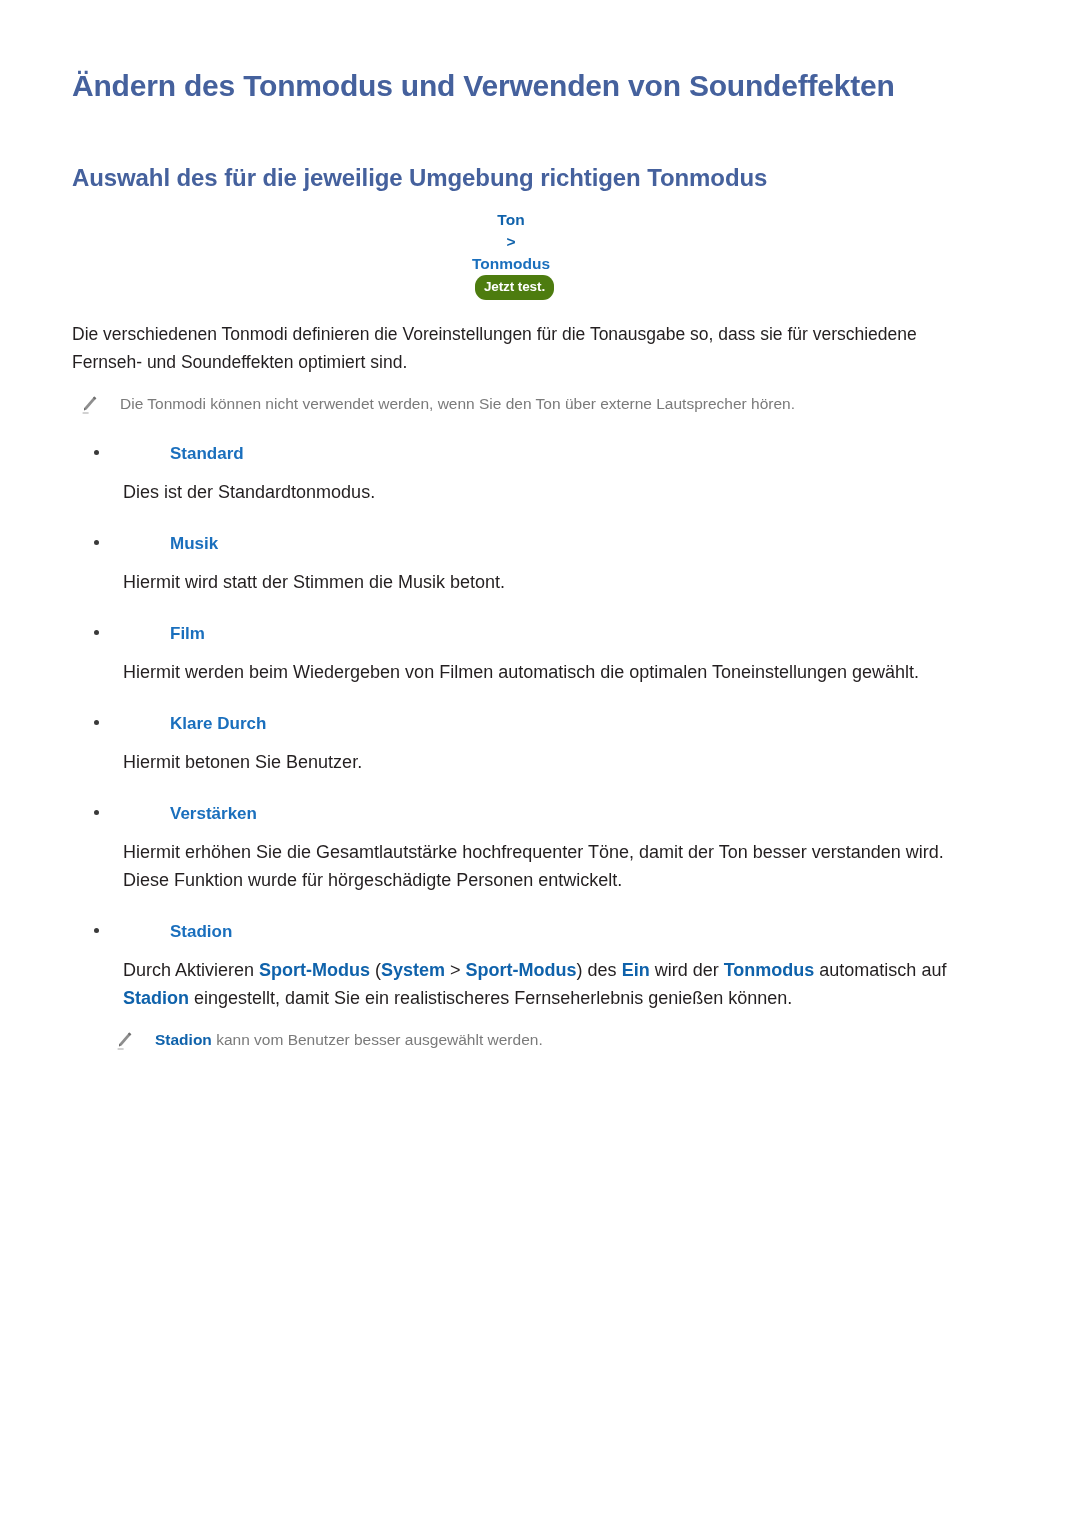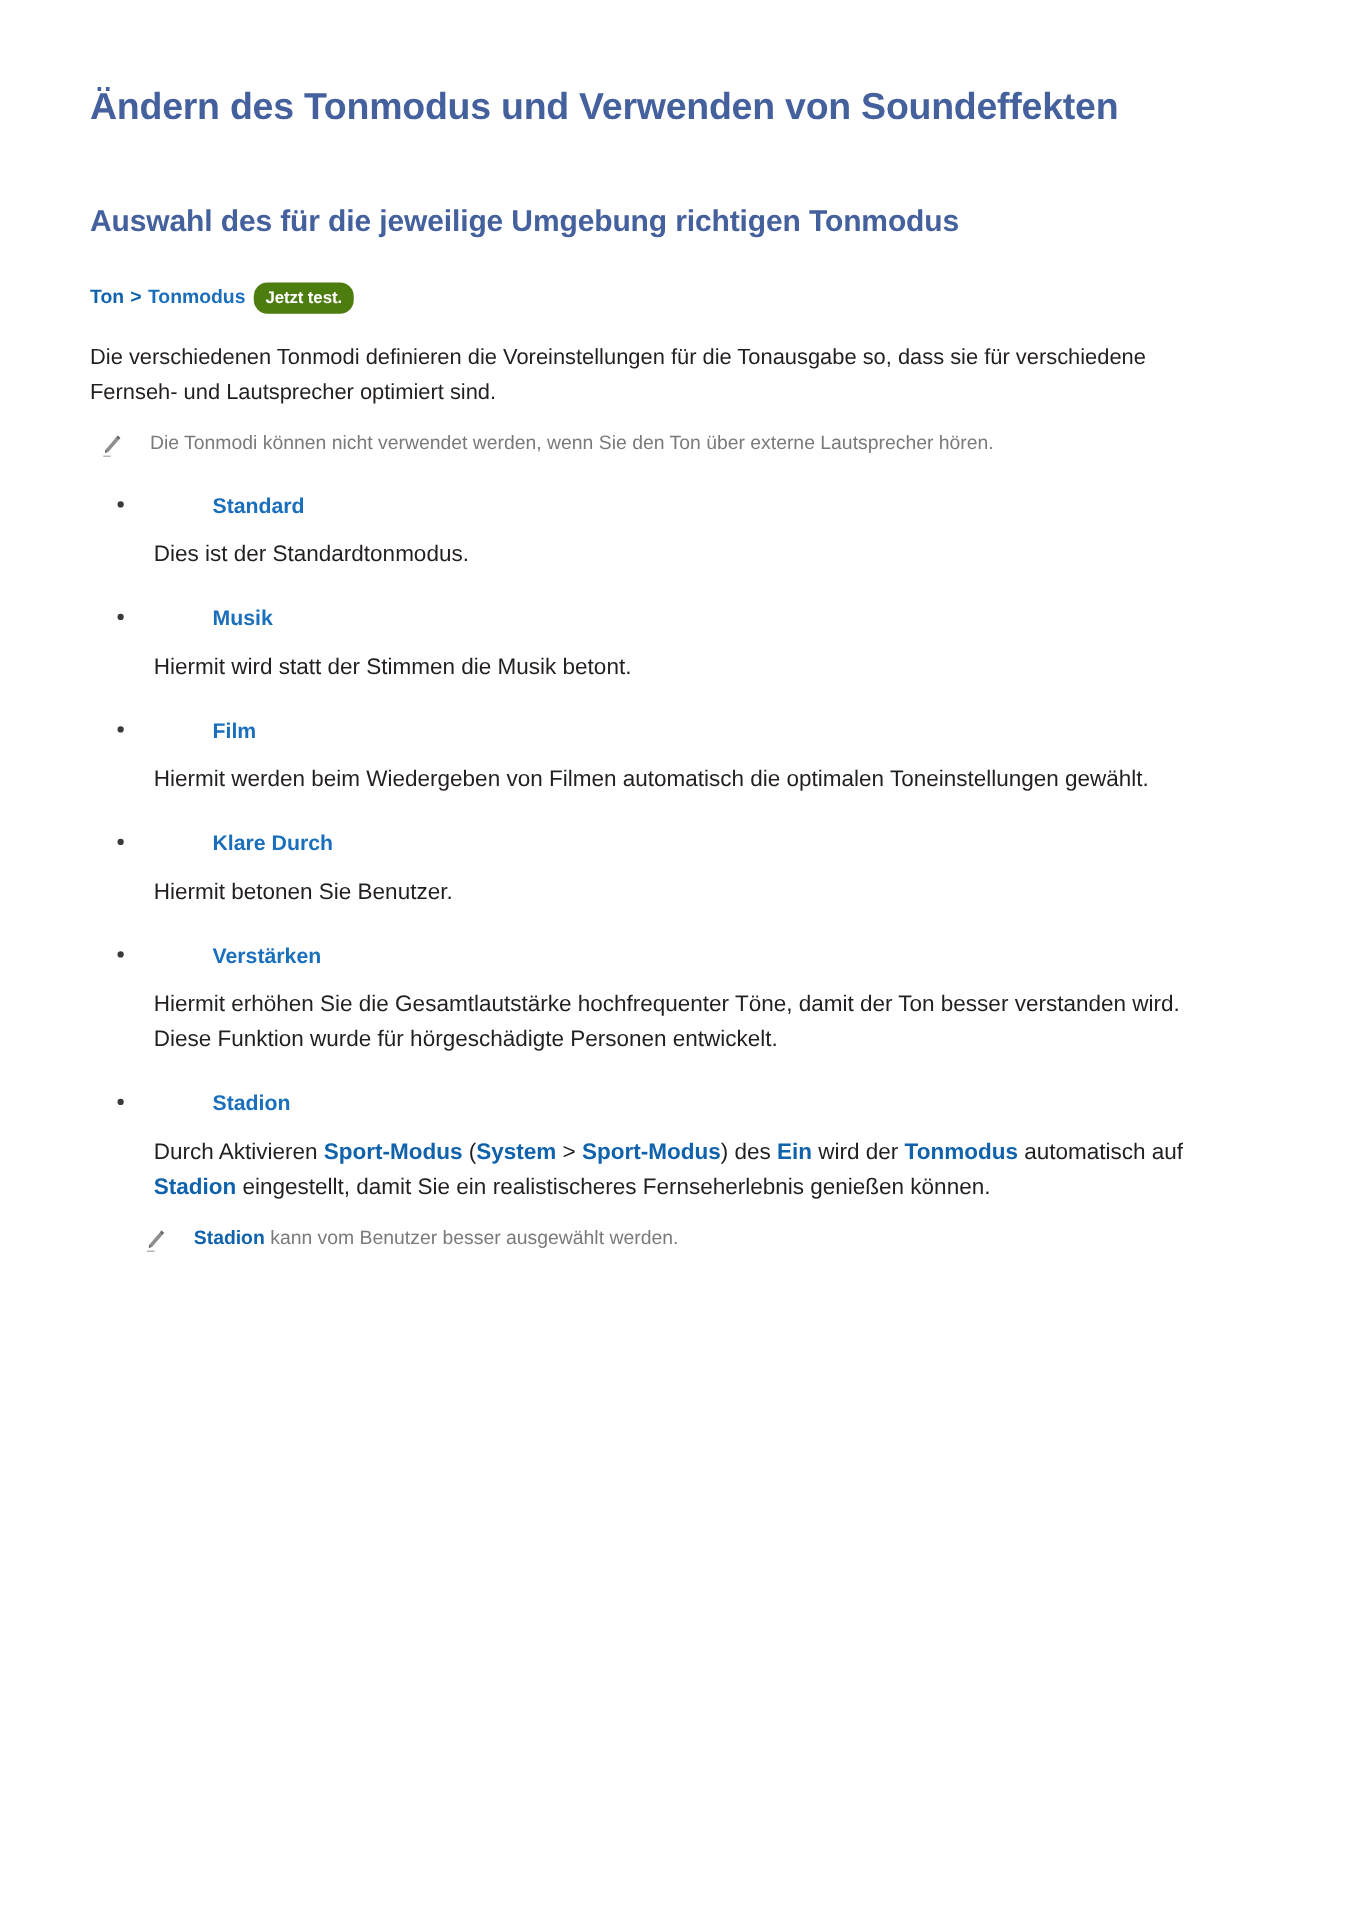--- a/index.html
+++ b/index.html
@@ -41,28 +41,29 @@
     font-size: 24px;
     line-height: 32px;
     font-weight: bold;
     letter-spacing: -0.1px;
     color: #45619d;
     white-space: nowrap;
   }
 
   
   .breadcrumb {
-    margin-top: 32px;
+    margin-top: 15px;
     font-size: 15.5px;
     line-height: 22px;
     font-weight: bold;
     color: #0f62ab;
     display: flex;
     align-items: center;
     flex-wrap: nowrap;
+    flex-direction: column;
   }
   .breadcrumb .crumb { color: #0f62ab; }
   .breadcrumb .sep {
     color: #0f62ab;
     margin: 0 5px;
     font-weight: bold;
   }
   .breadcrumb .crumb-last { color: #1a6fbd; }
   .try-now {
     display: inline-block;
@@ -84,21 +85,21 @@
     padding-top: 20px;
     font-size: 17.5px;
     line-height: 28px;
     color: #231f20;
     max-width: 880px;
   }
 
   
   .note {
     display: flex;
-    align-items: flex-end;
+    align-items: center;
     margin-top: 16px;
     padding-left: 8px;
   }
   .note .pencil {
     flex: 0 0 auto;
     width: 18px;
     height: 20px;
     margin-top: 3px;
     margin-right: 22px;
   }
@@ -163,21 +164,21 @@
 
   <h2 class="section-title">Auswahl des für die jeweilige Umgebung richtigen Tonmodus</h2>
 
   <div class="breadcrumb">
     <span class="crumb">Ton</span>
     <span class="sep">&gt;</span>
     <span class="crumb crumb-last">Tonmodus</span>
     <span class="try-now">Jetzt test.</span>
   </div>
 
-  <p class="body-text">Die verschiedenen Tonmodi definieren die Voreinstellungen für die Tonausgabe so,  dass sie für verschiedene Fernseh- und Lautsprecher optimiert sind.</p>
+  <p class="body-text">Die verschiedenen Tonmodi definieren die Voreinstellungen für die Tonausgabe so,  dass sie für verschiedene Fernseh- und Soundeffekten optimiert sind.</p>
 
   <div class="note">
     <span class="pencil">
       <svg width="18" height="20" viewBox="0 0 18 20" xmlns="http://www.w3.org/2000/svg">
         <path d="M14.2 1.4 L16.3 3.3 L6.6 14.6 L4.0 15.6 L4.4 12.8 Z" fill="#8e8e8e"></path>
         <path d="M14.2 1.4 L16.3 3.3 L15.0 4.8 L12.9 2.9 Z" fill="#6f6f6f"></path>
         <path d="M4.0 15.6 L4.4 12.8 L5.6 13.9 Z" fill="#5a5a5a"></path>
         <rect x="2.6" y="17.4" width="6.0" height="1.2" fill="#b5b5b5"></rect>
       </svg>
     </span>

